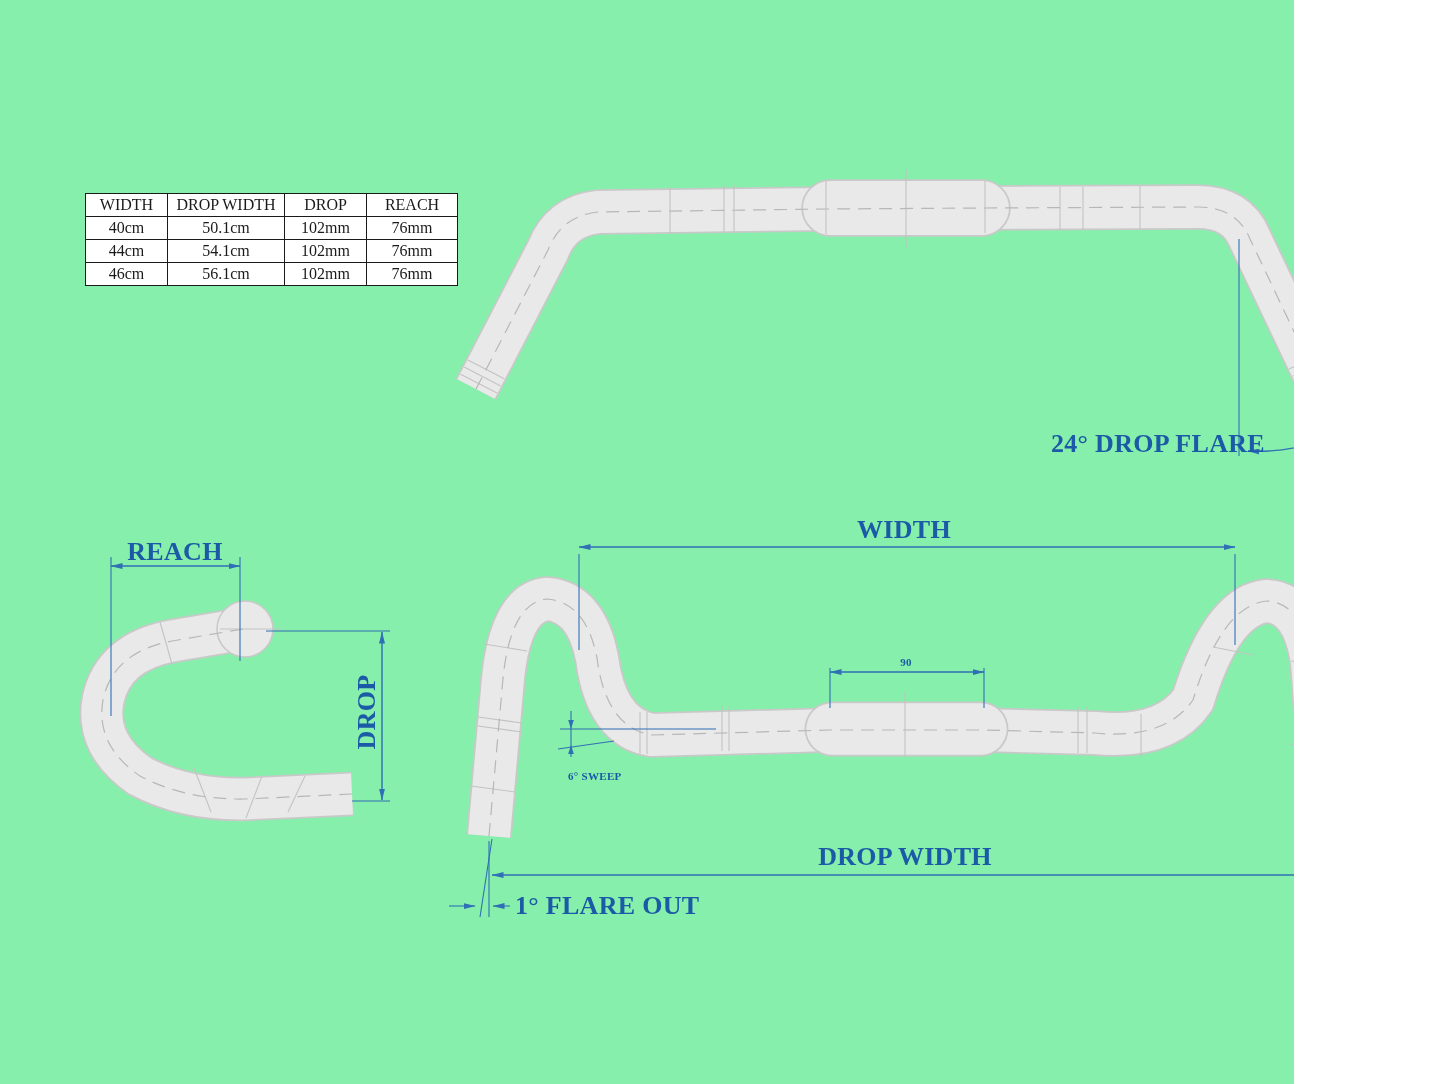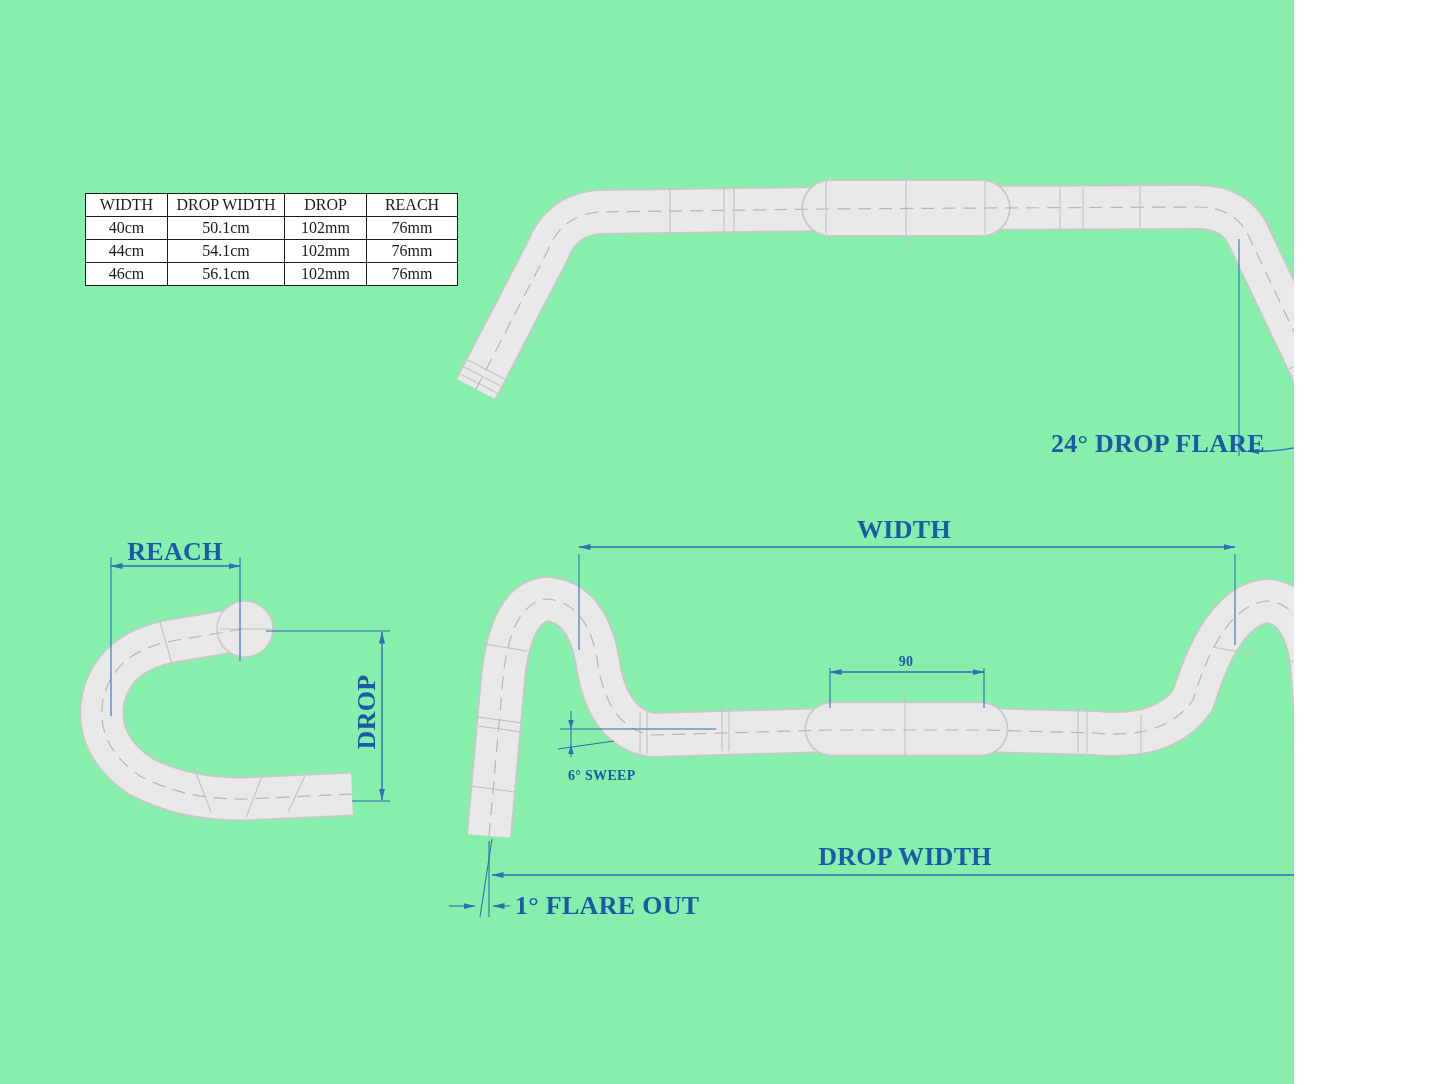--- a/index.html
+++ b/index.html
@@ -29,21 +29,21 @@
   .dim-thin{stroke-width:1.1;}
   .arrhead{fill:var(--dimblue);stroke:none;}
   .bluefill{fill:var(--dimblue);stroke:none;}
 
   
   .lbl{
     position:absolute;color:var(--blue);font-weight:bold;white-space:nowrap;
     transform:translate(-50%,-50%);letter-spacing:.3px;
   }
   .lbl-big{font-size:26px;}
-  .lbl-small{font-size:14px;}
+  .lbl-small{font-size:11px;}
   .lbl-rot{transform:translate(-50%,-50%) rotate(-90deg);}
   .lbl-left{transform:translate(0,-50%);}
 </style>
 </head>
 <body>
 
 <div class="stage">
 
   <table class="spec">
     <colgroup>

